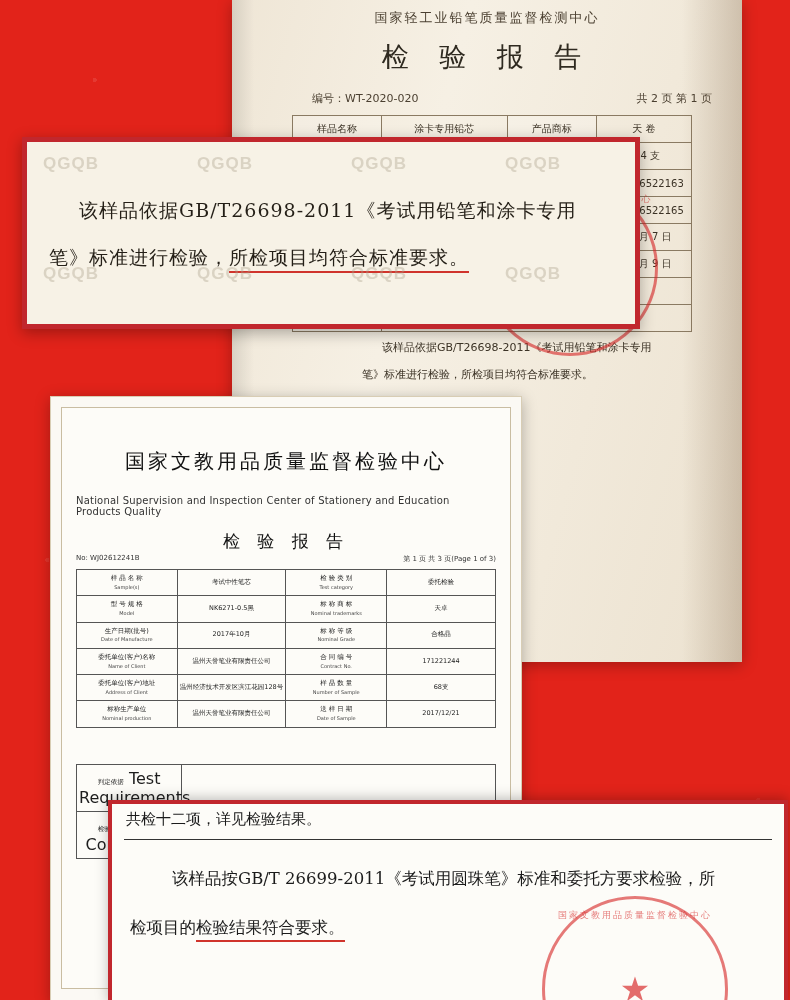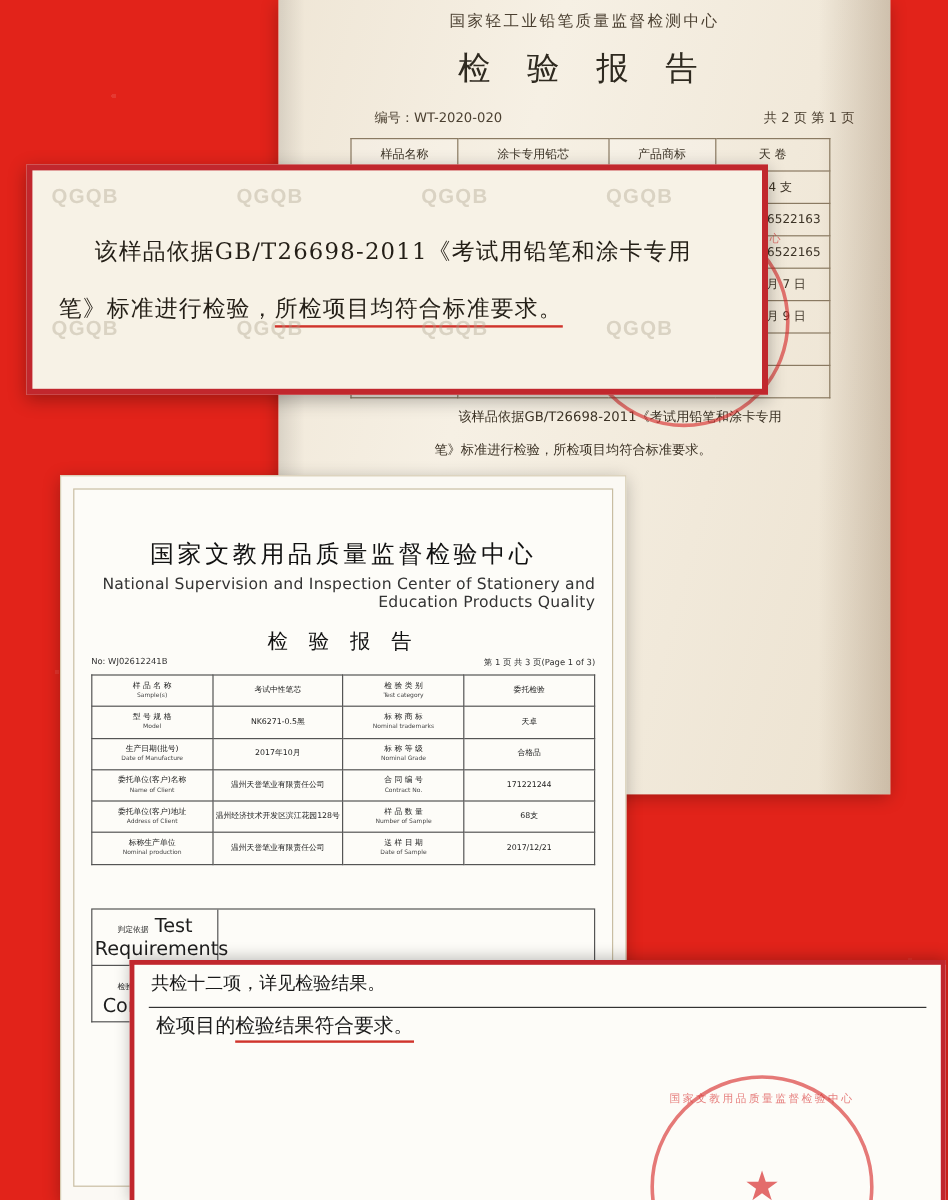--- a/index.html
+++ b/index.html
@@ -100,21 +100,21 @@
   
   #doc-bottom{
     left:50px;top:396px;width:470px;height:604px;background:#fbf9f4;color:#1d1d1d;
     border:1px solid #d8cdb4;
   }
   #doc-bottom .inner{
     margin:10px;border:1px solid #c9bda2;height:calc(100% - 22px);background:#fdfcf8;
     padding:12px 14px;box-sizing:border-box;
   }
   .b-cn{text-align:center;font-size:20px;letter-spacing:3px;color:#111;margin-top:28px;}
-  .b-en{text-align:right;font-size:13px;color:#333;margin-top:5px;letter-spacing:.2px;}
+  .b-en{text-align:left;font-size:10px;color:#333;margin-top:20px;letter-spacing:.2px;}
   .b-t2{text-align:center;font-size:17px;letter-spacing:6px;margin-top:13px;color:#111;}
   .b-t3{text-align:center;font-size:15px;font-weight:bold;letter-spacing:2px;margin-top:5px;color:#111;}
   .b-meta{display:flex;justify-content:space-between;font-size:7px;color:#333;margin-top:1px;}
   .b-table{width:100%;border-collapse:collapse;margin-top:5px;font-size:6.5px;color:#222;}
   .b-table td{border:1px solid #555;padding:4px 2px;text-align:center;vertical-align:middle;line-height:1.5;}
   .b-table td.k{width:24%;}
   .b-table td.v{width:26%;}
   .b-table .en{display:block;font-size:5px;color:#444;}
   .b-foot-row{display:flex;border:1px solid #555;border-top:none;}
   .b-foot-row .k{width:24%;border-right:1px solid #555;padding:4px 2px;text-align:center;}
@@ -345,16 +345,19 @@
 
 <div id="hl-2">
   <div class="stamp" style="left:430px;top:92px;width:180px;height:180px;">
     <div class="arc">国家文教用品质量监督检验中心</div>
     <div class="star">★</div>
   </div>
 
   <div class="top-line">共检十二项，详见检验结果。</div>
   <div class="rule"></div>
 
-  <div class="p" style="margin-top:0">
+  <div class="p">
+    <span class="indent"></span><span>该样品按GB/T 26699-2011《考试用圆珠笔》标准和委托方要求检验，所</span>
+  </div>
+  <div class="p" style="margin-top:18px">
     <span>检项目的</span><span class="ul-red">检验结果符合要求。</span>
   </div>
 </div>
 
 </body></html>

